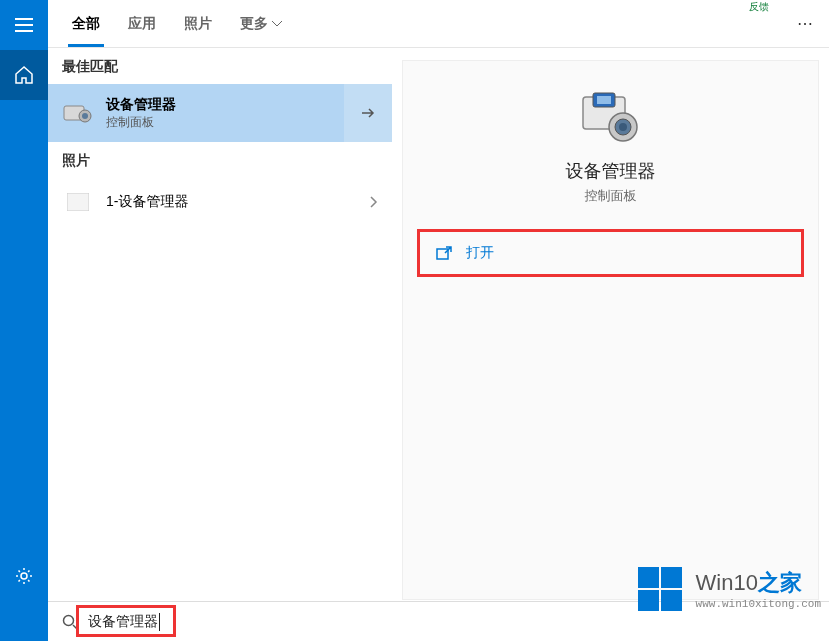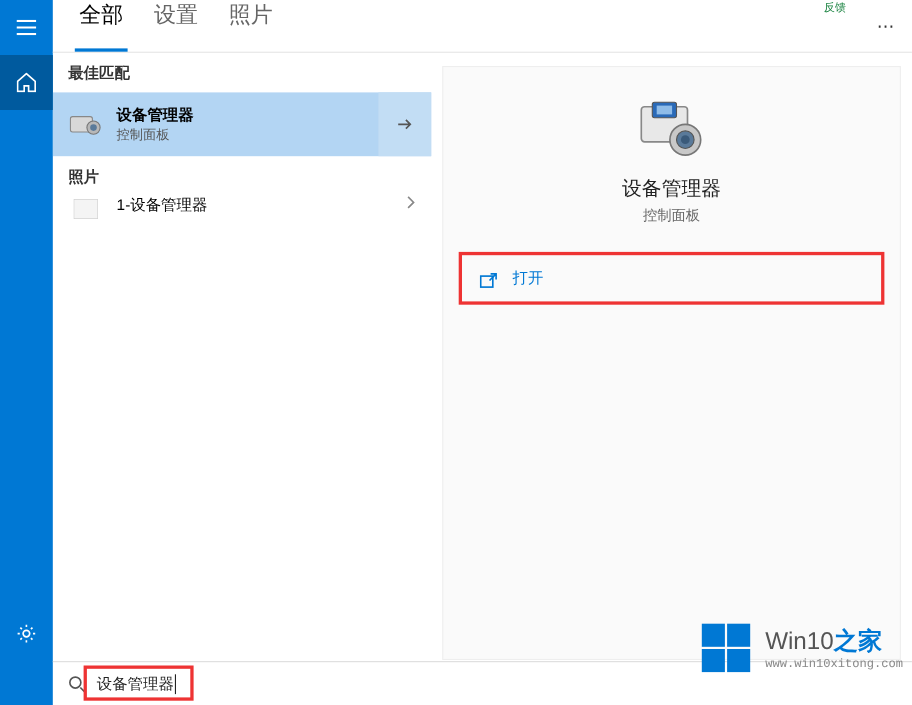--- a/index.html
+++ b/index.html
@@ -6,49 +6,49 @@
     body { width: 829px; height: 641px; overflow: hidden; background: #fff; position: relative; }
     
     .sidebar { position: absolute; left: 0; top: 0; width: 48px; height: 100%; background: #0078d4; display: flex; flex-direction: column; }
     .sidebar-btn { width: 48px; height: 50px; display: flex; align-items: center; justify-content: center; color: #fff; cursor: pointer; }
     .sidebar-btn.active { background: #005a9e; }
     .sidebar-spacer { flex: 1; }
     
     .main { position: absolute; left: 48px; top: 0; right: 0; height: 100%; display: flex; flex-direction: column; }
     
     .tabs { height: 48px; display: flex; align-items: stretch; border-bottom: 1px solid #e5e5e5; padding-left: 10px; }
-    .tab { padding: 0 14px; display: flex; align-items: flex-start; font-size: 20px; color: #666; cursor: pointer; position: relative; }
+    .tab { padding: 0 14px; display: flex; align-items: center; font-size: 14px; color: #666; cursor: pointer; position: relative; font-weight: bold; }
     .tab.active { color: #000; }
     .tab.active::after { content: ''; position: absolute; bottom: 0; left: 10px; right: 10px; height: 3px; background: #0078d4; }
     .tab .chev { margin-left: 4px; }
     .tabs-spacer { flex: 1; }
     .feedback { padding: 0 12px; display: flex; align-items: flex-start; font-size: 10px; color: #15803d; cursor: pointer; }
     .ellipsis { padding: 0 16px; display: flex; align-items: center; color: #333; cursor: pointer; font-size: 16px; }
     
     .content { flex: 1; display: flex; overflow: hidden; }
     
     .left-col { width: 344px; display: flex; flex-direction: column; position: relative; }
     .section-label { padding: 10px 14px 8px; font-size: 14px; font-weight: 600; color: #333; }
     
     .result-row { display: flex; align-items: center; height: 58px; padding: 0 14px; cursor: pointer; position: relative; }
     .result-row.selected { background: #b3d5f3; }
     .result-row .arrow-btn { position: absolute; right: 0; top: 0; width: 48px; height: 100%; background: #c2ddf4; display: flex; align-items: center; justify-content: center; color: #555; }
     .result-icon { width: 32px; height: 24px; margin-right: 12px; display: flex; align-items: center; justify-content: center; }
     .result-text { flex: 1; }
     .result-title { font-size: 14px; font-weight: 600; color: #000; }
     .result-sub { font-size: 12px; color: #555; }
-    .photo-row { display: flex; height: 48px; padding: 0 14px; cursor: pointer; }
+    .photo-row { display: flex; align-items: center; height: 48px; padding: 0 14px; cursor: pointer; }
     .photo-row .chev-r { margin-left: auto; color: #666; }
     
     .right-col { flex: 1; padding: 12px 10px 0 10px; }
     .detail-card { background: #fafafa; border: 1px solid #eee; width: 100%; height: 540px; padding-top: 30px; }
     .detail-icon { width: 100%; display: flex; justify-content: center; margin-bottom: 14px; }
     .detail-title { text-align: center; font-size: 18px; color: #222; }
     .detail-sub { text-align: center; font-size: 13px; color: #666; margin-top: 4px; margin-bottom: 24px; }
-    .open-btn { margin: 16px 14px; border: 3px solid #e33; padding: 12px 16px; display: flex; align-items: flex-end; color: #0078d4; font-size: 14px; cursor: pointer; }
+    .open-btn { margin: 16px 14px; border: 3px solid #e33; padding: 12px 16px; display: flex; align-items: center; color: #0078d4; font-size: 14px; cursor: pointer; }
     .open-btn .icon { margin-right: 14px; }
     
     .search-bar { position: absolute; left: 48px; bottom: 0; right: 0; height: 40px; border-top: 1px solid #ddd; display: flex; align-items: center; padding: 0 14px; }
     .search-bar .search-icon { color: #555; margin-right: 10px; }
     .search-text { font-size: 14px; color: #222; border-right: 1px solid #222; padding-right: 1px; }
     .search-highlight { position: absolute; left: 76px; bottom: 4px; width: 100px; height: 32px; border: 3px solid #e33; pointer-events: none; }
     
     .watermark { position: absolute; right: 8px; bottom: 30px; display: flex; align-items: center; gap: 14px; }
     .watermark-logo { width: 44px; height: 44px; display: grid; grid-template-columns: 1fr 1fr; grid-template-rows: 1fr 1fr; gap: 2px; }
     .watermark-logo div { background: #0078d4; }
@@ -83,25 +83,31 @@
   <div style="height:40px"></div>
 </div>
 
 <div class="main">
 
   <div class="tabs">
     <div class="tab active">
         <span>全部</span>
       </div>
     <div class="tab">
-        <span>设置</span>
+        <span>应用</span>
       </div>
     <div class="tab">
         <span>照片</span>
       </div>
+    <div class="tab">
+      <span>更多</span>
+      <svg class="chev" width="10" height="6" viewBox="0 0 10 6">
+          <path d="M0 0l5 5 5-5" fill="none" stroke="#666" stroke-width="1"></path>
+        </svg>
+    </div>
     <div class="tabs-spacer"></div>
     <div class="feedback">
         <span>反馈</span>
       </div>
     <div class="ellipsis">
       <span>⋯</span>
     </div>
   </div>
 
   <div class="content">

